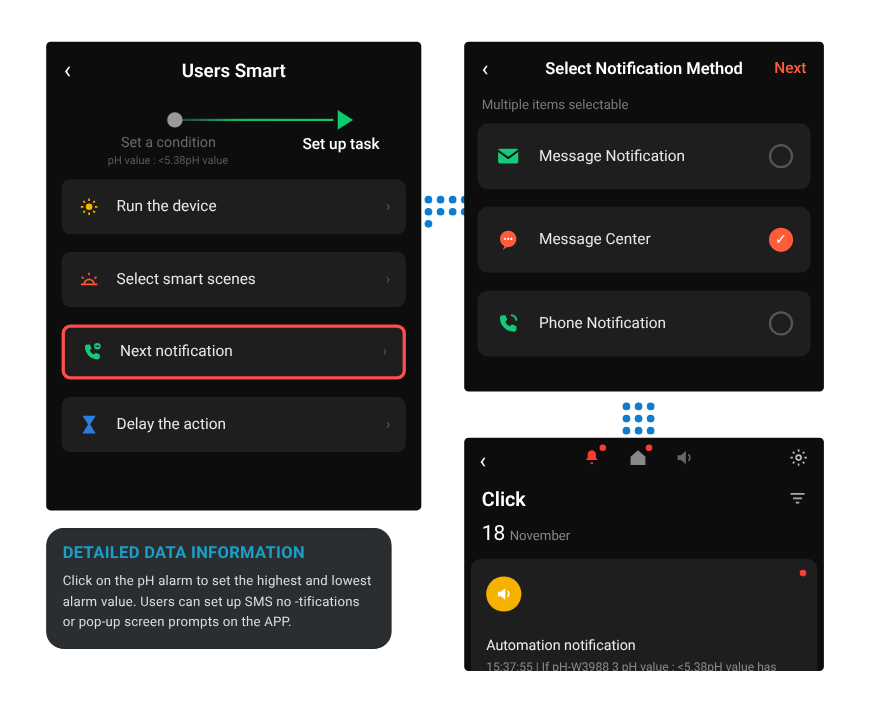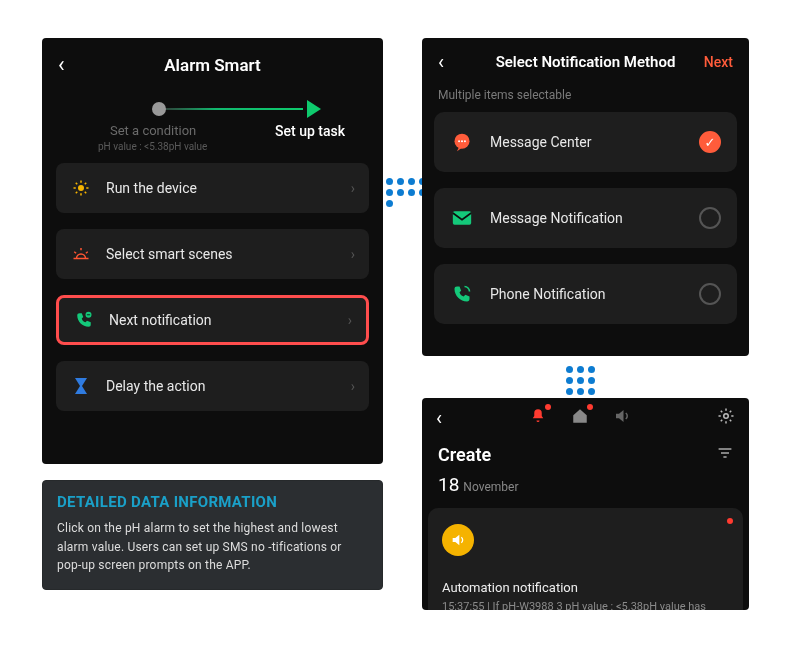--- a/index.html
+++ b/index.html
@@ -102,22 +102,22 @@
     display:flex;align-items:center;justify-content:center;flex-shrink:0;margin-top:2px;
   }
   .alarm-body { flex:1; }
   .alarm-t1 { font-size:13px; color:#eee; margin-bottom:5px;}
   .alarm-t2 { font-size:11px; color:#8a8a8a; line-height:1.35;}
   .alarm-dot { position:absolute; top:10px; right:10px; width:6px; height:6px; background:#ff3b30; border-radius:50%;}
 
   
   .info-card {
     position:absolute; left:42px; top:480px;
-    width:341px; background:#2b2e31; border:1px solid #26292b;
-    border-radius:4px; padding:12px 14px 14px; color:#ddd;
+    width:314px; background:#2b2e31; border:1px solid #26292b;
+    border-radius:16px; padding:12px 14px 14px; color:#ddd;
   }
   .info-title { color:#1aa0c8; font-weight:700; font-size:15px; letter-spacing:0.3px; margin-bottom:8px;}
   .info-body { font-size:12px; line-height:1.55; letter-spacing:0.2px;}
 
   
   .dots {
     position:absolute; display:flex; flex-wrap:wrap; gap:4px;
     transform-origin:center;
   }
   .dots span {
@@ -126,21 +126,21 @@
   .dots.wide { width:40px; }
   .dots.wide2 { width:36px; }
 
 </style>
 </head>
 <body>
 
 <div class="panel panel-left">
   <div class="hdr">
     <span class="back-chev">‹</span>
-    <span class="hdr-title">Alarm Smart</span>
+    <span class="hdr-title">Users Smart</span>
   </div>
   <div class="stepper">
     <div class="stepper-line"></div>
     <div class="stepper-dot"></div>
     <div class="stepper-arrow"></div>
     <span class="stepper-lbl1">Set a condition</span>
     <span class="stepper-sub">pH value : &lt;5.38pH value</span>
     <span class="stepper-lbl2">Set up task</span>
   </div>
   <div class="task-list">
@@ -216,43 +216,43 @@
 <div class="panel panel-rt">
   <div class="rt-hdr">
     <span class="back-chev" style="font-size:20px">‹</span>
     <span class="rt-title">Select Notification Method</span>
     <span class="rt-next">Next</span>
   </div>
   <div class="rt-sub">Multiple items selectable</div>
   <div class="notif-list">
     <div class="notif-item">
       <span class="notif-icon">
+        <svg width="20" height="16" viewBox="0 0 24 18">
+            <rect x="1" y="1" width="22" height="16" rx="2" fill="#14c97a"></rect>
+            <path d="M1 3 L12 11 L23 3" stroke="#0d0d0d" stroke-width="2" fill="none"></path>
+          </svg>
+      </span>
+      <span class="notif-label">Message Notification</span>
+      <span class="notif-check"></span>
+    </div>
+    <div class="notif-item">
+      <span class="notif-icon">
         <svg width="20" height="20" viewBox="0 0 24 24">
             <circle cx="12" cy="11" r="9" fill="#ff5c3b"></circle>
             <path d="M8 19 L6 23 L12 19" fill="#ff5c3b"></path>
             <circle cx="8.5" cy="11" r="1.2" fill="#fff"></circle>
             <circle cx="12" cy="11" r="1.2" fill="#fff"></circle>
             <circle cx="15.5" cy="11" r="1.2" fill="#fff"></circle>
           </svg>
       </span>
       <span class="notif-label">Message Center</span>
       <span class="notif-check on">✓</span>
     </div>
     <div class="notif-item">
       <span class="notif-icon">
-        <svg width="20" height="16" viewBox="0 0 24 18">
-            <rect x="1" y="1" width="22" height="16" rx="2" fill="#14c97a"></rect>
-            <path d="M1 3 L12 11 L23 3" stroke="#0d0d0d" stroke-width="2" fill="none"></path>
-          </svg>
-      </span>
-      <span class="notif-label">Message Notification</span>
-      <span class="notif-check"></span>
-    </div>
-    <div class="notif-item">
-      <span class="notif-icon">
         <svg width="20" height="20" viewBox="0 0 24 24">
             <path d="M6 3 C4 3 3 4 3 6 C3 14 10 21 18 21 C20 21 21 20 21 18 L21 15 L16 13 L14 15 C11 14 10 13 9 10 L11 8 L9 3 Z" fill="#14c97a"></path>
             <path d="M15 3 a6 6 0 0 1 6 6" stroke="#14c97a" stroke-width="2" fill="none"></path>
           </svg>
       </span>
       <span class="notif-label">Phone Notification</span>
       <span class="notif-check"></span>
     </div>
   </div>
 </div>
@@ -294,21 +294,21 @@
       </span>
     </div>
     <span>
       <svg width="18" height="18" viewBox="0 0 24 24">
           <circle cx="12" cy="12" r="3" fill="none" stroke="#bbb" stroke-width="2"></circle>
           <path d="M12 2v3M12 19v3M2 12h3M19 12h3M5 5l2 2M17 17l2 2M5 19l2-2M17 7l2-2" stroke="#bbb" stroke-width="2"></path>
         </svg>
     </span>
   </div>
   <div class="rb-row2">
-    <span class="rb-alarm-title">Create</span>
+    <span class="rb-alarm-title">Click</span>
     <span class="rb-filter">
       <svg width="16" height="14" viewBox="0 0 20 16">
           <line x1="2" y1="3" x2="18" y2="3" stroke="#aaa" stroke-width="2"></line>
           <line x1="5" y1="8" x2="15" y2="8" stroke="#aaa" stroke-width="2"></line>
           <line x1="8" y1="13" x2="12" y2="13" stroke="#aaa" stroke-width="2"></line>
         </svg>
     </span>
   </div>
   <div class="rb-date">
     <b>18</b><span>November</span>

